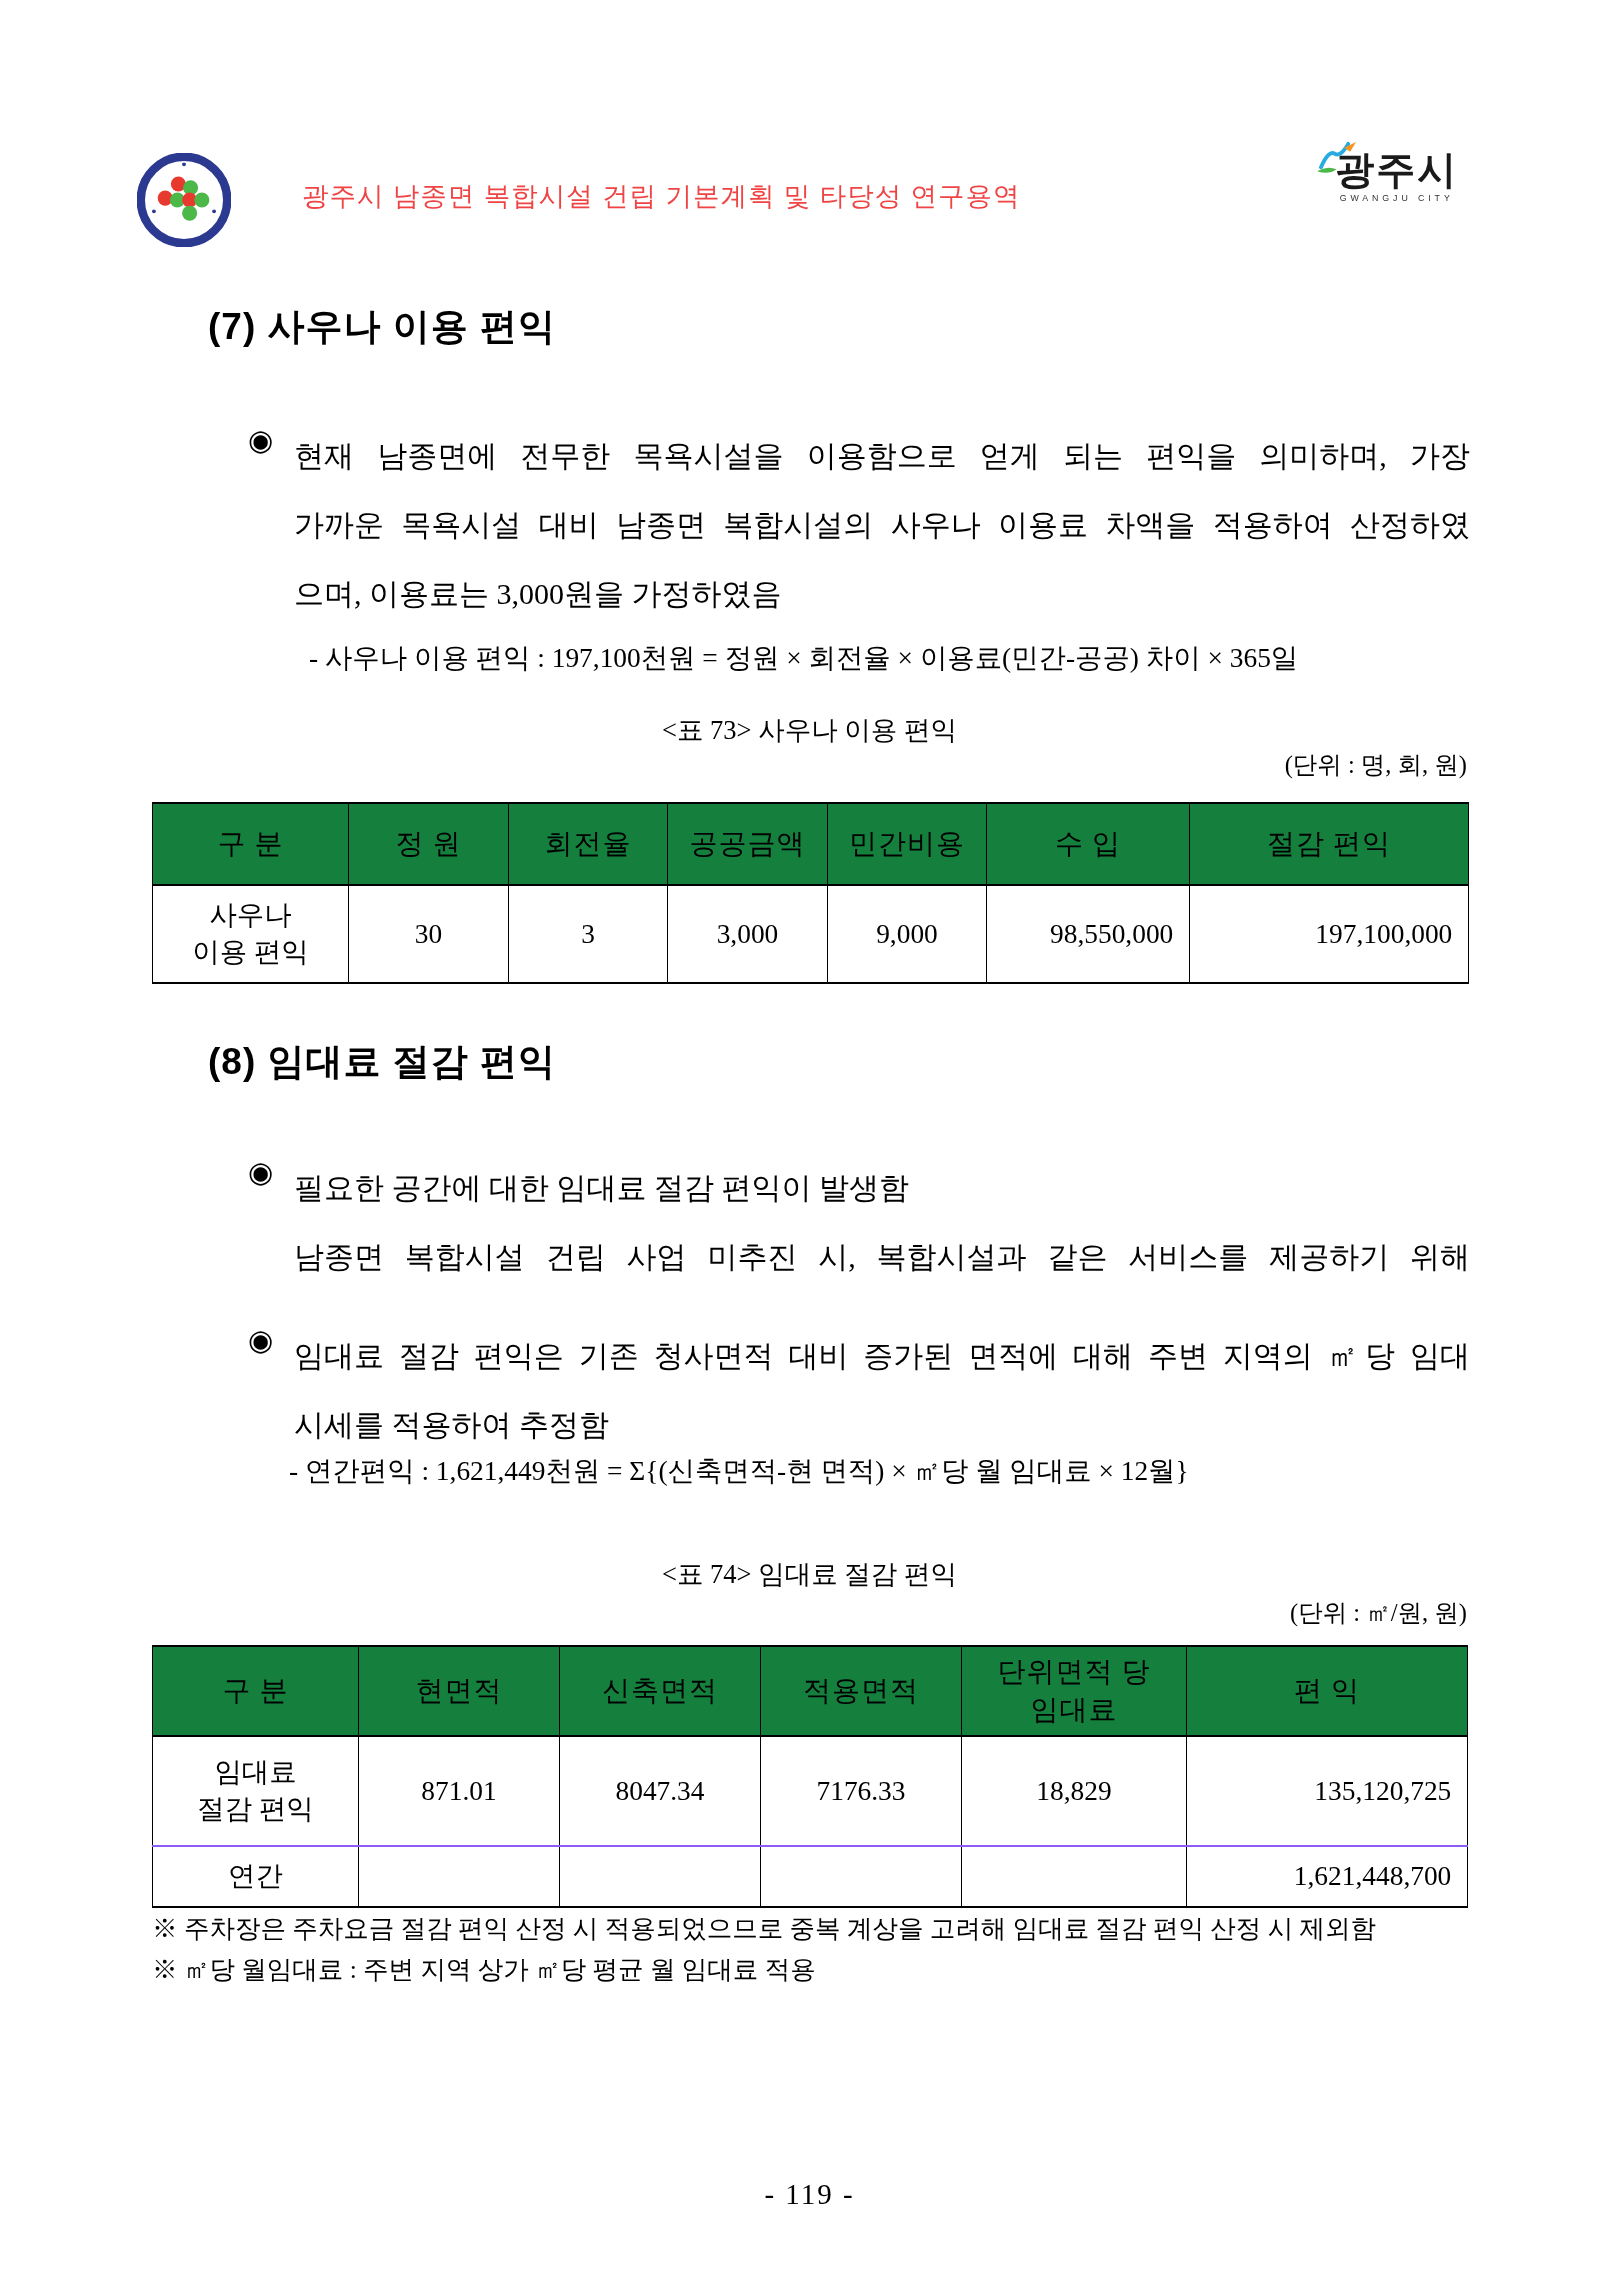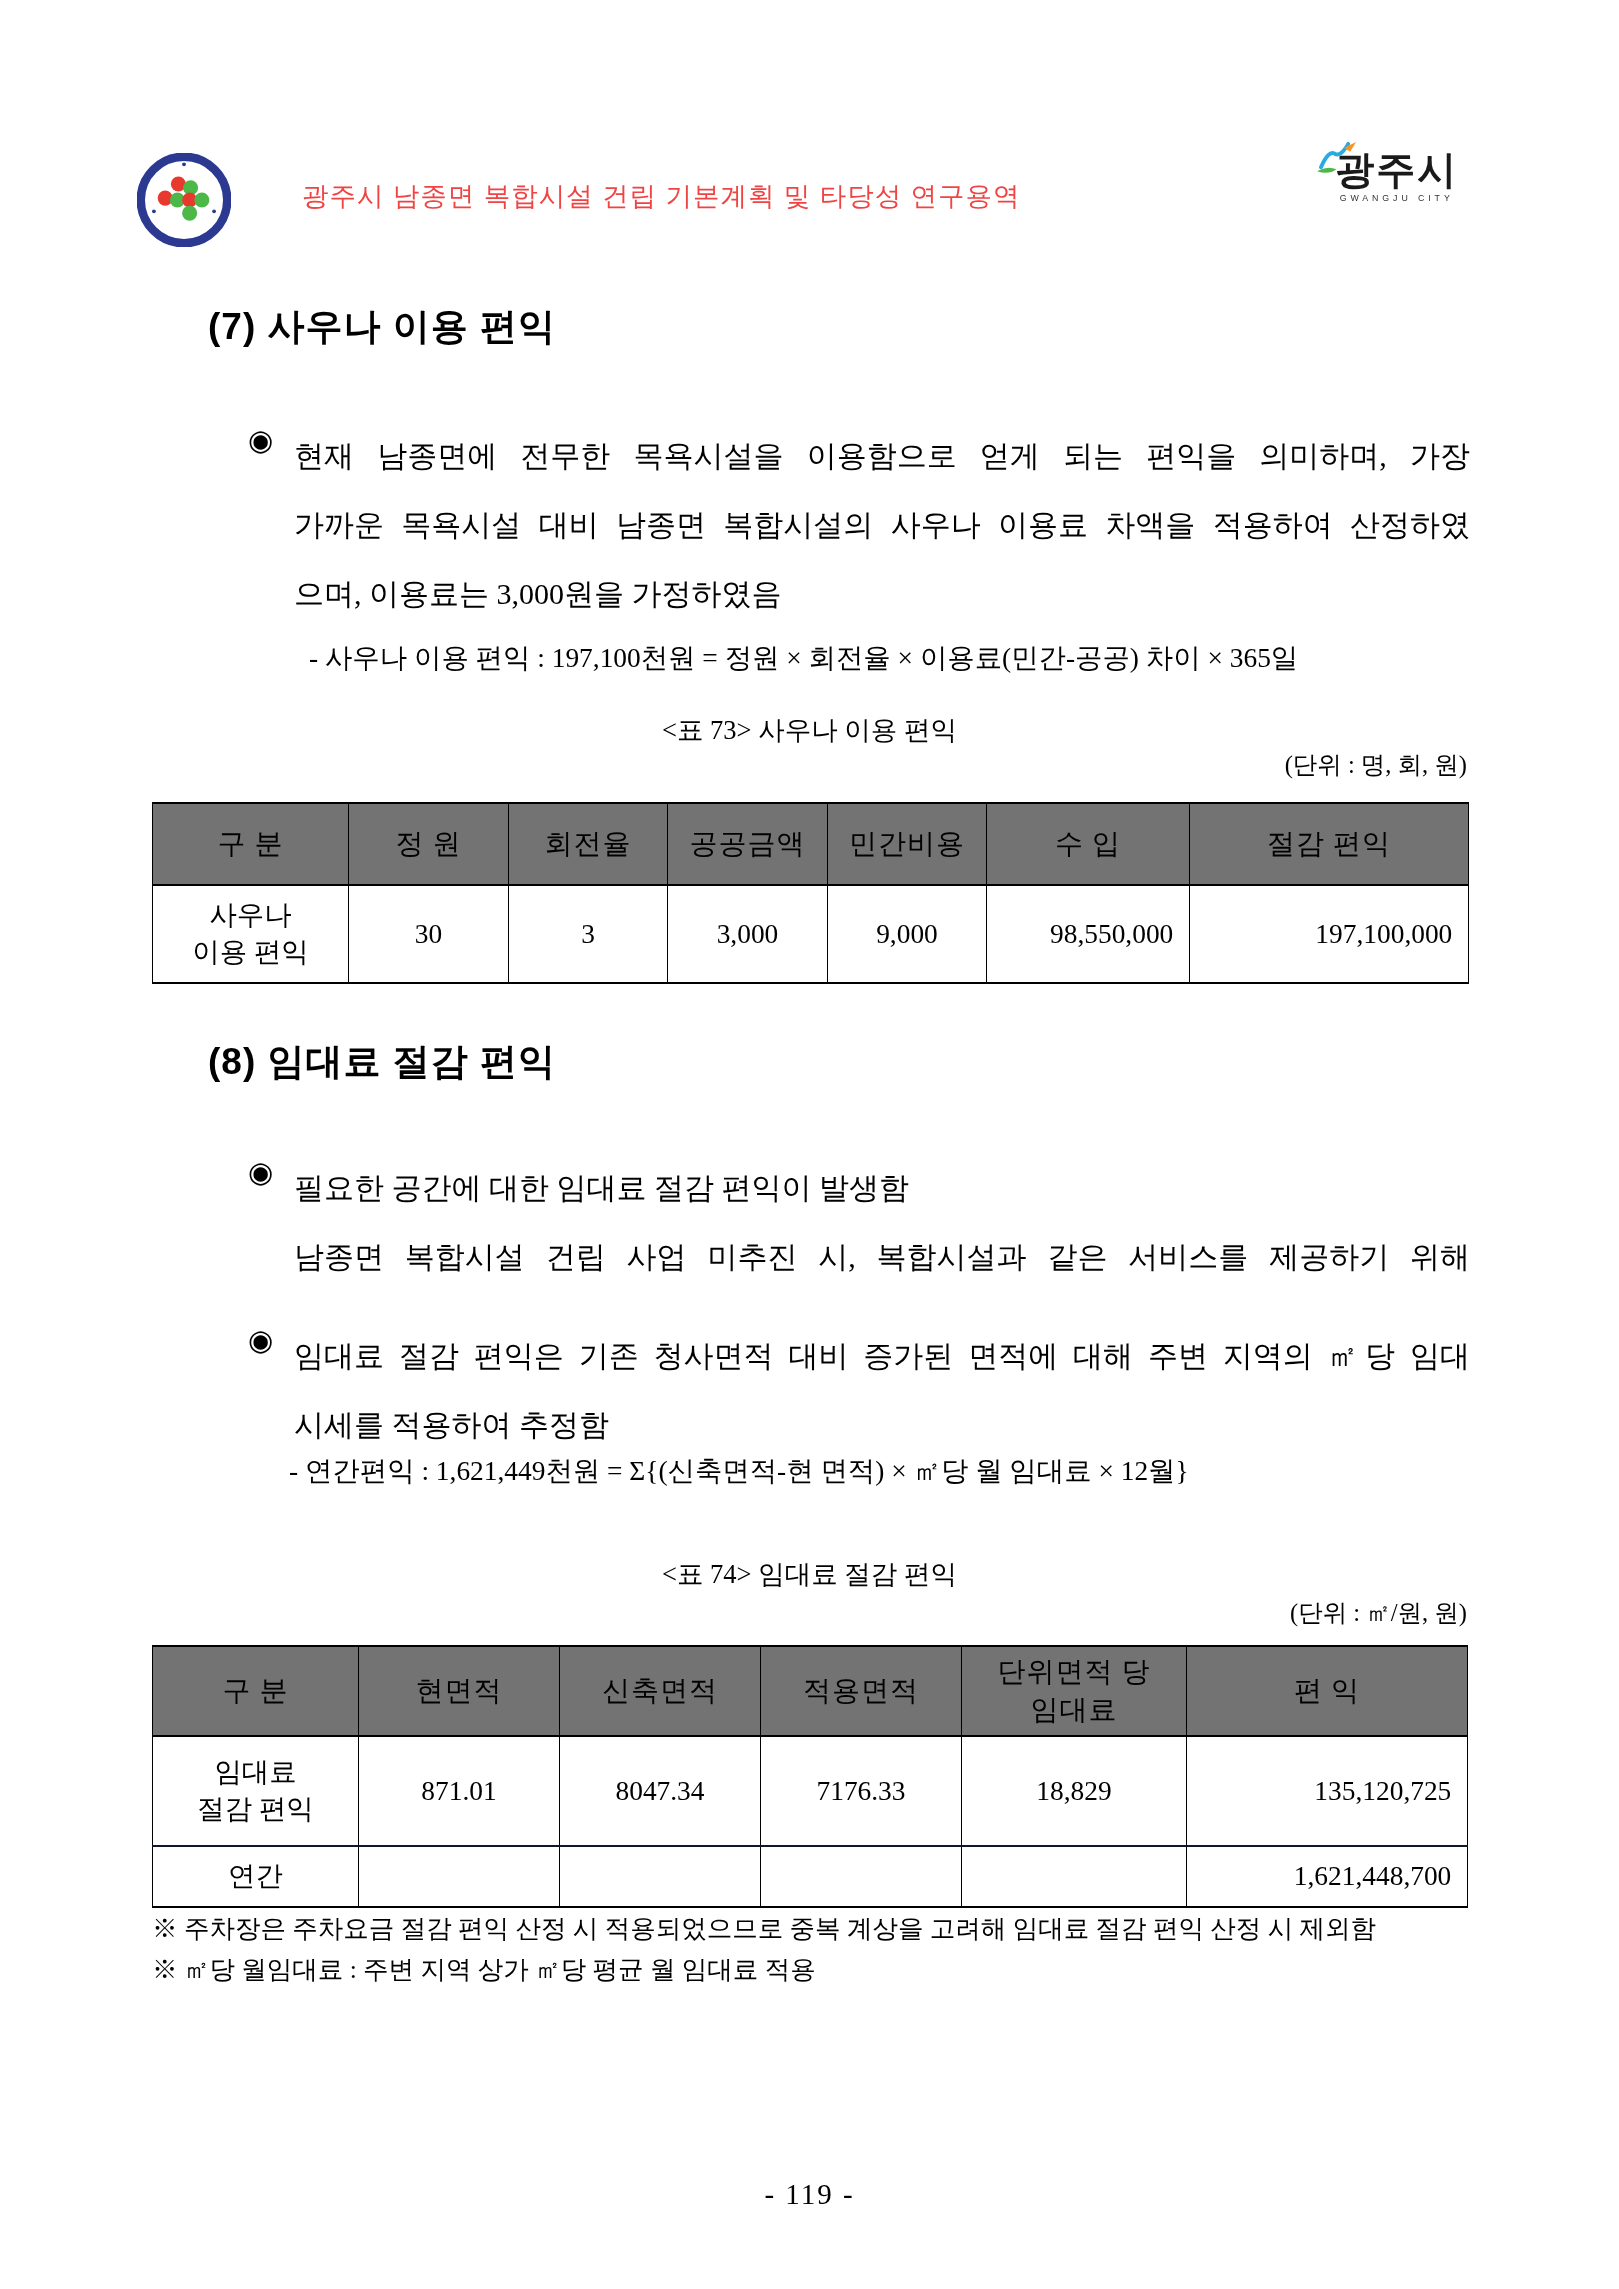--- a/index.html
+++ b/index.html
@@ -54,25 +54,25 @@
     position:absolute;left:152px;width:1315px;
     border-collapse:collapse;table-layout:fixed;
     border-top:2.9px solid #000;border-bottom:2.9px solid #000;
     font-size:27.4px;
   }
   table.doc th,table.doc td{
     border:1px solid #000;text-align:center;vertical-align:middle;
     padding:0 5.9px;white-space:pre-line;line-height:1.35;
   }
   table.doc thead th{
-    background:#737373;font-weight:normal;font-size:28px;
+    background:#15803d;font-weight:normal;font-size:28px;
     border-bottom:2px solid #000;letter-spacing:1px;
   }
   table.doc td.num-r{text-align:right;padding-right:15.7px;}
-  table.doc tr.sep td{border-top:2px solid #0f172a;}
+  table.doc tr.sep td{border-top:2px solid #8b5cf6;}
   
   .footnote{position:absolute;left:152px;width:1323px;font-size:25.5px;white-space:nowrap;}
   .page-num{position:absolute;left:0;width:100%;text-align:center;font-size:29px;letter-spacing:2px;}
 </style>
 </head>
 <body>
 
 <div class="page">
 
   <div class="hdr">

